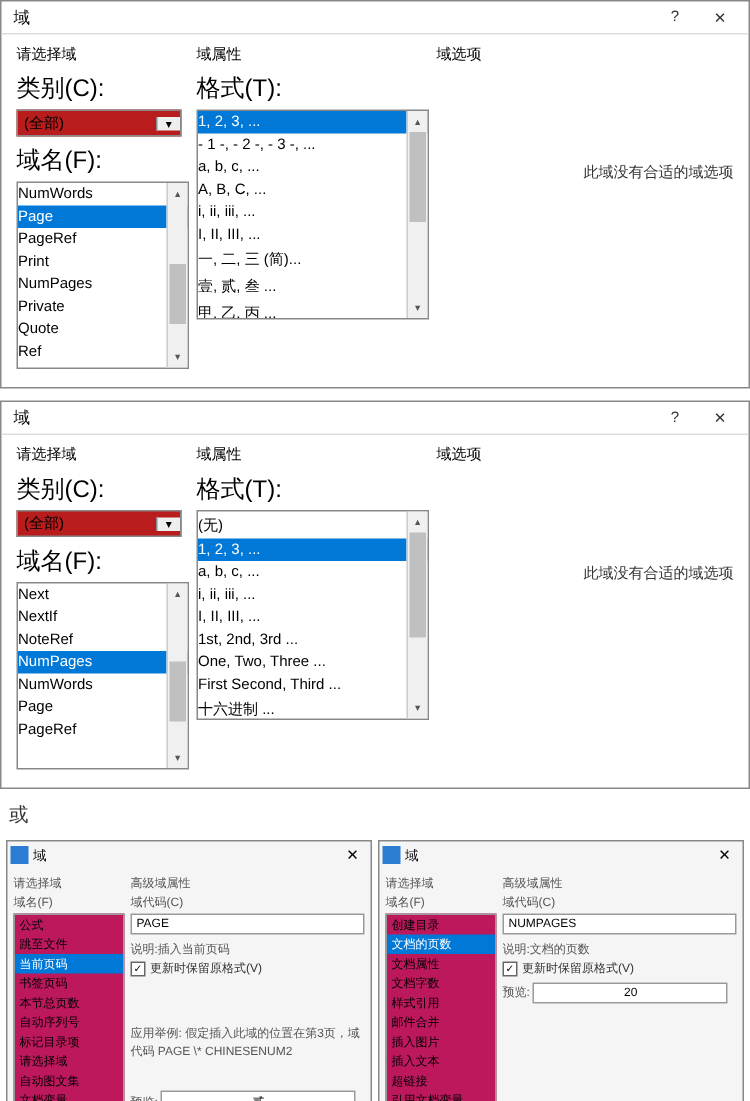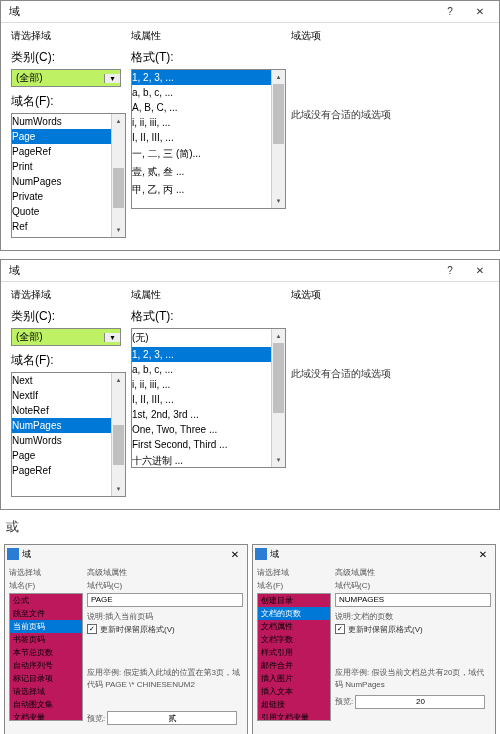--- a/index.html
+++ b/index.html
@@ -6,49 +6,49 @@
 body{background:#fff;width:500px;font-size:9px;color:#000}
 .dialog{border:1px solid #888;background:#fff;margin-bottom:8px;position:relative}
 .titlebar{display:flex;align-items:center;height:22px;padding:0 4px;border-bottom:1px solid #ddd}
 .titlebar .title{font-size:11px;flex:1;padding-left:4px}
 .titlebar .btn{width:30px;height:20px;display:flex;align-items:center;justify-content:center;font-size:10px;color:#333}
 .cols{display:flex;padding:6px 10px 12px 10px;gap:0}
 .col1{width:120px}
 .col2{width:160px}
 .col3{flex:1}
 .sect-label{font-size:10px;color:#000;margin-bottom:6px}
-.sub-label{font-size:12px;color:#000;margin:2px 0 3px 0}
-.combo{display:flex;border:1px solid #888;height:18px;width:110px;background:#bef264;align-items:center}
+.sub-label{font-size:16px;color:#000;margin:2px 0 3px 0}
+.combo{display:flex;border:1px solid #888;height:18px;width:110px;background:#b91c1c;align-items:center}
 .combo span{flex:1;padding:0 4px;font-size:10px}
 .combo .arrow{width:16px;border-left:1px solid #888;display:flex;align-items:center;justify-content:center;background:#eee;font-size:8px}
 .listbox{border:1px solid #888;background:#fff;width:110px;overflow:hidden;position:relative}
 .listbox.lb1{height:125px;width:115px}
 .listbox.lb2{height:140px;width:155px}
 .listitem{padding:2px 0;font-size:10px;white-space:nowrap;overflow:hidden;text-overflow:ellipsis}
 .listitem.sel{background:#0078d7;color:#fff}
 .scrollbar{position:absolute;right:0;top:0;bottom:0;width:14px;background:#f0f0f0;border-left:1px solid #ccc}
 .sbtn{height:14px;display:flex;align-items:center;justify-content:center;font-size:7px;color:#555}
 .thumb{background:#c0c0c0;margin:0 1px}
-.opt-msg{color:#333;font-size:10px;text-align:left;margin-top:65px}
+.opt-msg{color:#333;font-size:10px;text-align:right;margin-top:65px}
 .or-text{font-size:13px;color:#333;margin:8px 0 8px 6px}
 .row2{display:flex;gap:4px;padding:0 4px}
 .dialog-sm{border:1px solid #888;background:#f5f5f5;flex:1;font-size:8px}
 .titlebar2{display:flex;align-items:center;height:18px;padding:0 2px}
 .titlebar2 .icon{width:12px;height:12px;background:#2b7cd3;display:inline-block;margin-right:3px}
 .titlebar2 .title{font-size:9px;flex:1}
 .titlebar2 .x{width:20px;text-align:center;font-size:10px}
 .body2{display:flex;padding:4px;gap:4px}
 .lcol{width:74px}
 .rcol{flex:1}
 .tiny-label{font-size:8px;color:#555;margin-bottom:2px}
 .lb-sm{border:1px solid #999;background:#be185d;height:128px;overflow:hidden;position:relative}
 .lb-sm .listitem{font-size:8px;padding:1px 3px}
 .field-row{margin-bottom:4px}
 .txtbox{border:1px solid #999;background:#fff;height:14px;width:100%;padding:1px 3px;font-size:8px}
-.cb-row{font-size:8px;color:#333;display:flex;align-items:flex-start;gap:3px;margin:2px 0}
+.cb-row{font-size:8px;color:#333;display:flex;align-items:flex-end;gap:3px;margin:2px 0}
 .cb{width:10px;height:10px;border:1px solid #666;background:#fff;display:inline-flex;align-items:center;justify-content:center;font-size:7px}
 .cb.chk{background:#fff;color:#000}
 .desc{font-size:8px;color:#555;margin-top:32px;line-height:1.5}
 .btn-row{display:flex;justify-content:flex-end;gap:4px;padding:6px}
 </style>
 </head>
 <body>
 
 <div class="dialog">
   <div class="titlebar">
@@ -79,20 +79,21 @@
           <div class="thumb" style="height:40px;margin-top:40px"></div>
           <div class="sbtn" style="position:absolute;bottom:0;width:100%">▾</div>
         </div>
       </div>
     </div>
     <div class="col2">
       <div class="sect-label">域属性</div>
       <div class="sub-label">格式(T):</div>
       <div class="listbox lb2">
         <div class="listitem sel">1, 2, 3, ...</div>
+        <div class="listitem">- 1 -, - 2 -, - 3 -, ...</div>
         <div class="listitem">a, b, c, ...</div>
         <div class="listitem">A, B, C, ...</div>
         <div class="listitem">i, ii, iii, ...</div>
         <div class="listitem">I, II, III, ...</div>
         <div class="listitem">一, 二, 三 (简)...</div>
         <div class="listitem">壹, 贰, 叁 ...</div>
         <div class="listitem">甲, 乙, 丙 ...</div>
 
         <div class="scrollbar">
           <div class="sbtn">▴</div>
@@ -249,21 +250,20 @@
         <div class="tiny-label">高级域属性</div>
         <div class="tiny-label">域代码(C)</div>
         <div class="field-row">
             <div class="txtbox">NUMPAGES</div>
           </div>
         <div class="tiny-label">说明:文档的页数</div>
         <div class="cb-row">
           <span class="cb chk">✓</span>
           <span>更新时保留原格式(V)</span>
         </div>
-        <div class="desc">应用举例: 假设当前文档总共有20页，域代码 NumPages</div>
         <div class="field-row" style="margin-top:4px">
           <span class="tiny-label">预览:</span>
           <div class="txtbox" style="width:130px;display:inline-block;text-align:center">20</div>
         </div>
       </div>
     </div>
     <div class="btn-row">
       
       
     </div>

